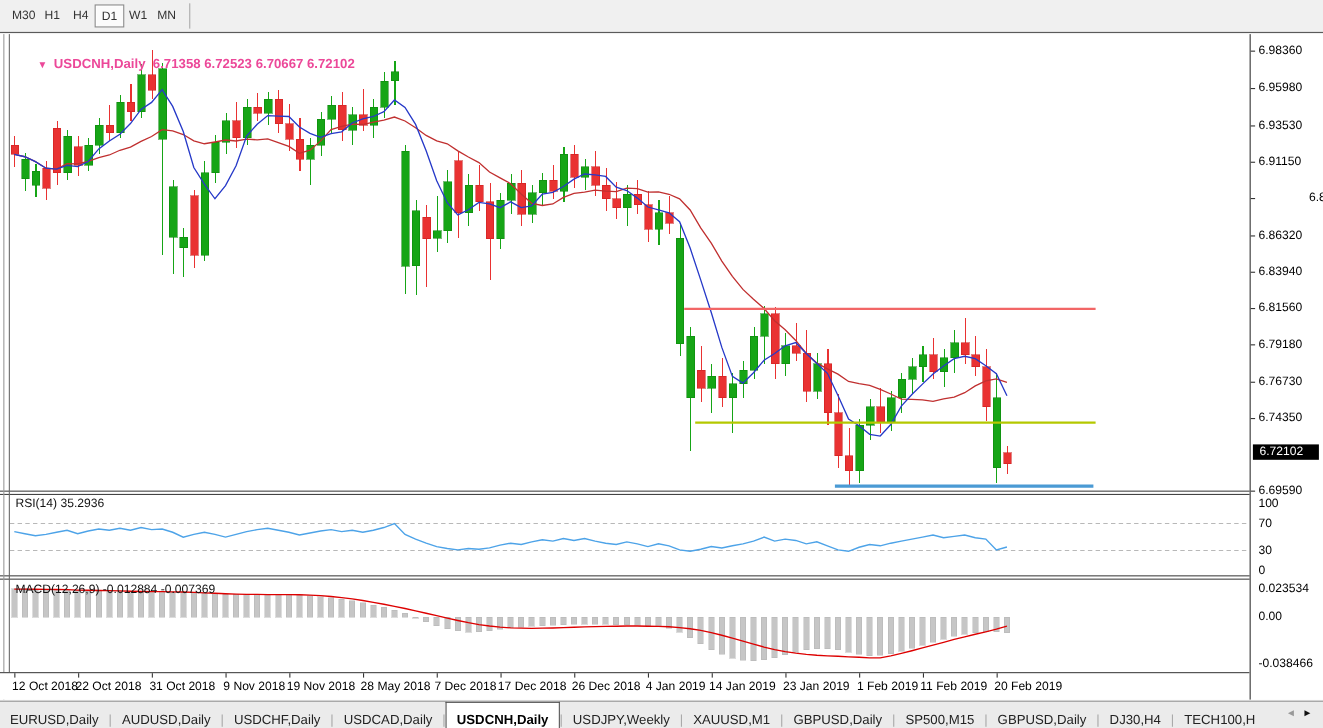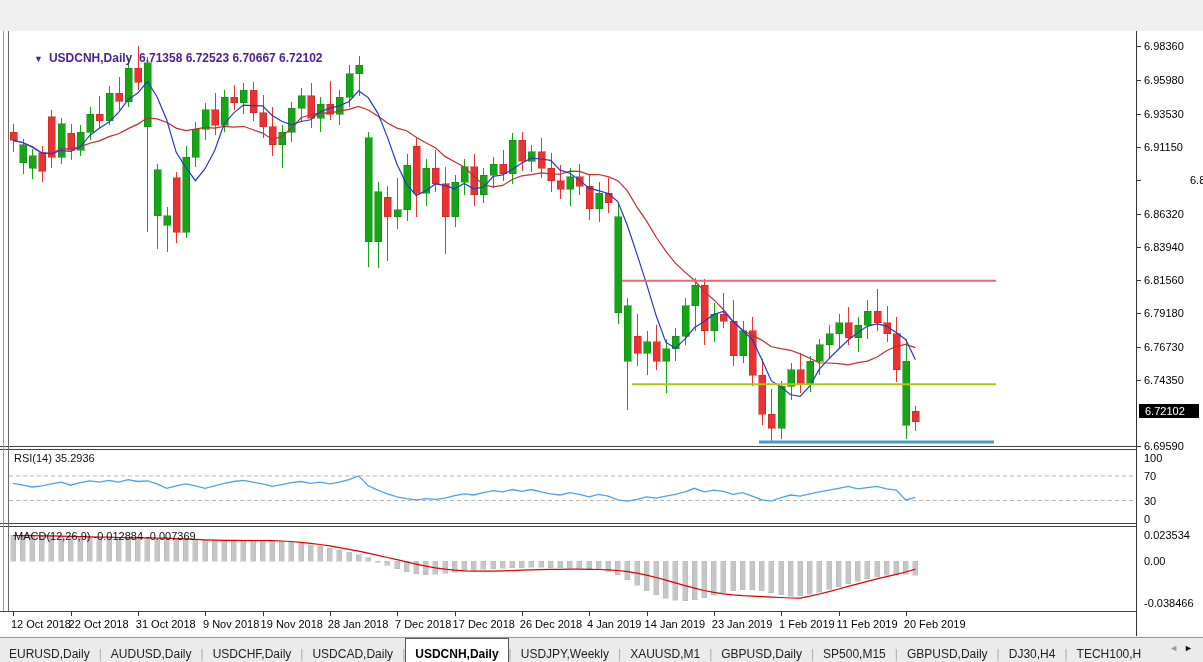--- a/index.html
+++ b/index.html
@@ -16,21 +16,21 @@
   #tb-sep { position:absolute; left:172px; top:3px; width:1px; height:23px; background:#ababab; }
 
   
   #chartwin { position:absolute; left:0; top:31px; width:1203px; height:605px; background:#fff; }
   .vline { position:absolute; background:#6a6a6a; width:1px; }
   .hline-sep { position:absolute; background:#444; height:1px; left:0; width:1203px; }
   svg { position:absolute; shape-rendering:crispEdges; }
   svg.smooth { shape-rendering:auto; }
 
   .pane-label { position:absolute; font-size:11px; color:#111; white-space:pre; z-index:5; }
-  #main-title { left:14px; top:6px; font-size:12px; font-weight:bold; color:#4c1d95; }
+  #main-title { left:14px; top:6px; font-size:12px; font-weight:bold; color:#ec4899; }
   #main-title .tri { font-size:9px; margin-right:6px; }
 
   .axis-label { position:absolute; left:7px; font-size:11px; color:#000; white-space:nowrap; }
   .axis-tick  { position:absolute; left:0; width:4px; height:1px; background:#333; }
   #right-gutter { position:absolute; left:1136px; top:0; width:67px; height:605px;
                   background:#fff; border-left:1px solid #333; }
   #price-tag { position:absolute; left:2px; width:60px; height:14px; background:#000;
                color:#fff; font-size:11px; line-height:14px; padding-left:6px; }
 
   #date-axis { position:absolute; left:0; top:580px; width:1136px; height:25px;
@@ -47,20 +47,31 @@
                 font-weight:bold; color:#000; }
   .tab-sep { display:inline-block; color:#aaa; font-size:12px; }
   #tab-arrows { position:absolute; right:4px; top:5px; font-size:9px; letter-spacing:6px; }
   #arrow-left { color:#999; } #arrow-right { color:#111; }
 </style>
 </head>
 <body>
 
 <div id="app">
 
+  <div id="toolbar">
+    <div id="tf-buttons">
+        <div class="tf-btn" style="left: 8px;">M30</div>
+        <div class="tf-btn" style="left: 34px;">H1</div>
+        <div class="tf-btn" style="left: 60px;">H4</div>
+        <div class="tf-btn active" style="left: 86px;">D1</div>
+        <div class="tf-btn" style="left: 112px;">W1</div>
+        <div class="tf-btn" style="left: 138px;">MN</div>
+      </div>
+    <div id="tb-sep"></div>
+  </div>
 
   <div id="chartwin">
 
     <div class="hline-sep" style="top:415px"></div>
     <div class="hline-sep" style="top:418px"></div>
     <div class="hline-sep" style="top:492px"></div>
     <div class="hline-sep" style="top:495px"></div>
     <div class="vline" style="left:3px; top:0; height:605px; background:#9a9a9a"></div>
     <div class="vline" style="left:8px; top:0; height:580px;"></div>
 
@@ -566,21 +577,21 @@
         <div class="date-label" style="left: 11px; text-align: right;">12 Oct 2018</div>
         <div class="date-tick" style="left: 70.6px;"></div>
         <div class="date-label" style="left: 68.6px;">22 Oct 2018</div>
         <div class="date-tick" style="left: 137.8px;"></div>
         <div class="date-label" style="left: 135.8px;">31 Oct 2018</div>
         <div class="date-tick" style="left: 205px;"></div>
         <div class="date-label" style="left: 203px;">9 Nov 2018</div>
         <div class="date-tick" style="left: 262.6px;"></div>
         <div class="date-label" style="left: 260.6px;">19 Nov 2018</div>
         <div class="date-tick" style="left: 329.8px;"></div>
-        <div class="date-label" style="left: 327.8px;">28 Jan 2018</div>
+        <div class="date-label" style="left: 327.8px;">28 May 2018</div>
         <div class="date-tick" style="left: 397px;"></div>
         <div class="date-label" style="left: 395px;">7 Dec 2018</div>
         <div class="date-tick" style="left: 454.6px;"></div>
         <div class="date-label" style="left: 452.6px;">17 Dec 2018</div>
         <div class="date-tick" style="left: 521.8px;"></div>
         <div class="date-label" style="left: 519.8px;">26 Dec 2018</div>
         <div class="date-tick" style="left: 589px;"></div>
         <div class="date-label" style="left: 587px;">4 Jan 2019</div>
         <div class="date-tick" style="left: 646.6px;"></div>
         <div class="date-label" style="left: 644.6px;">14 Jan 2019</div>

